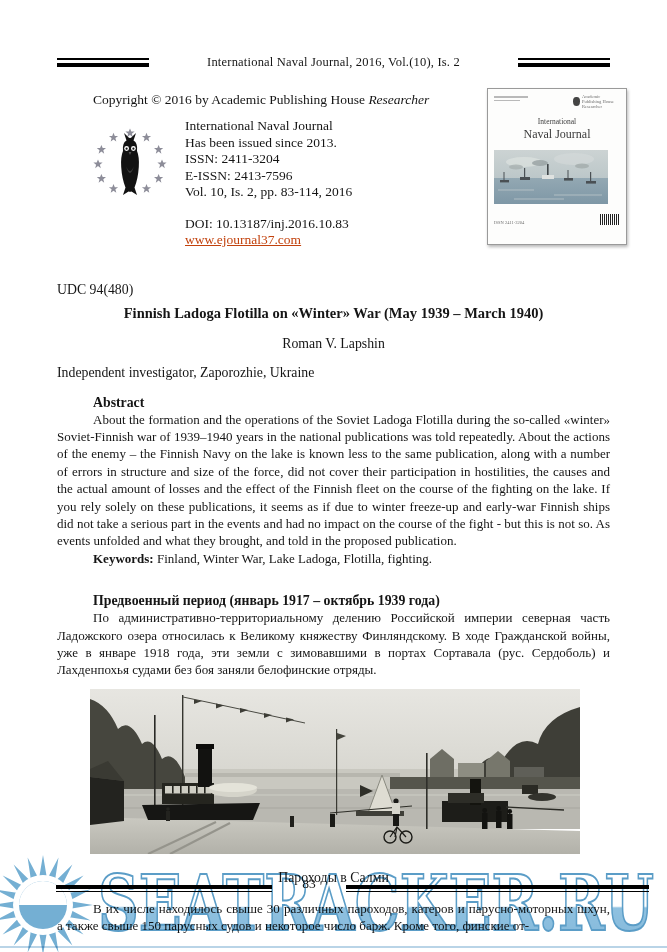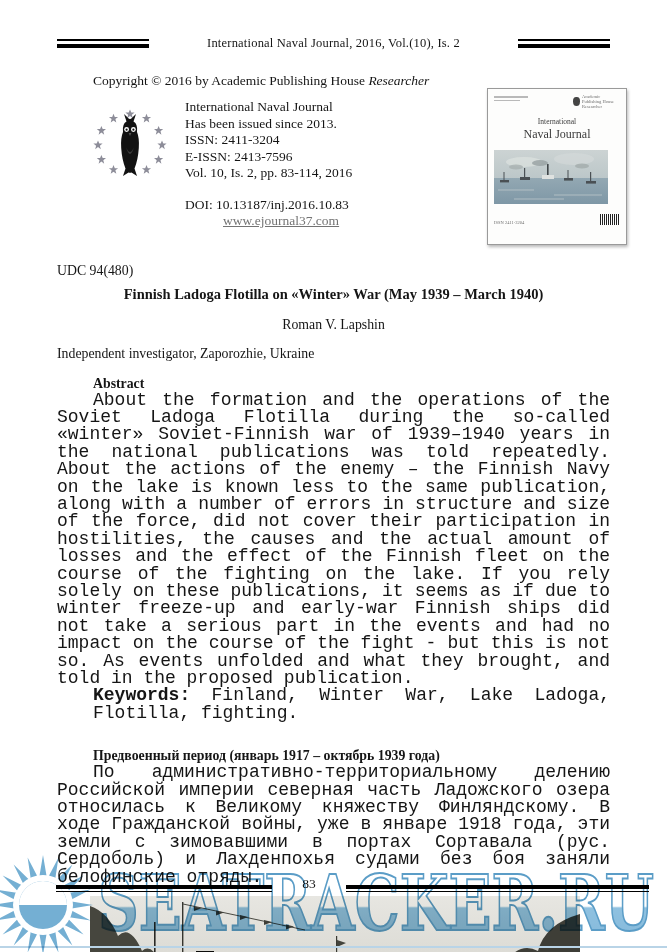--- a/index.html
+++ b/index.html
@@ -1,36 +1,36 @@
 <!DOCTYPE html>
 <html><head>
 <meta charset="utf-8">
 <style>
   html,body{margin:0;padding:0;background:#ffffff;}
   .page{position:relative;width:667px;height:952px;background:#ffffff;overflow:hidden;
         font-family:"Liberation Serif","DejaVu Serif",serif;color:#151515;}
   .content{position:relative;margin:0 57px;width:553px;}
 
   
-  .hdr{display:flex;align-items:center;gap:10px;padding-top:36px;}
+  .hdr{display:flex;align-items:center;gap:10px;padding-top:36px;margin-top:19px;}
   .hdr-orn{width:92px;flex:none;}
   .hdr-orn .thin{height:1.5px;background:#000;}
   .hdr-orn .thick{height:4.5px;background:#000;margin-top:3px;}
   .hdr-title{flex:1;text-align:center;font-size:12.5px;letter-spacing:.2px;}
 
   
   .copyright{margin-top:22px;padding-left:36px;font-size:13.5px;}
   .copyright .ital{font-style:italic;}
 
   
   .pubrow{display:flex;margin-top:10px;align-items:flex-start;}
   .owl-wrap{width:80px;flex:none;margin-left:36px;padding-top:4px;}
   .pubtext{margin-left:12px;font-size:13.5px;line-height:16.5px;}
   .pubtext .doi{margin-top:15px;}
-  .weblink{color:#737373;text-decoration:underline;margin-left:38px;}
+  .weblink{color:#c2410c;text-decoration:underline;}
 
   
   .cover{position:absolute;left:487px;top:88px;width:140px;height:157px;background:#fdfdfc;
          border:1px solid #9a9a9a;box-shadow:1px 2px 3px rgba(0,0,0,.28);box-sizing:border-box;
          padding:5px 6px;font-family:"Liberation Serif",serif;}
   .cover-top{display:flex;justify-content:space-between;align-items:flex-start;height:14px;}
   .cover-vol{width:34px;}
   .cover-vol .bar{height:1.5px;background:#b9b9b9;margin-top:2px;}
   .cover-pubhouse{display:flex;gap:2px;align-items:center;}
   .cover-owl{width:7px;height:9px;background:#444;border-radius:45% 45% 50% 50%;}
@@ -41,21 +41,21 @@
   .cover-sea{margin-top:8px;}
   .cover-bot{display:flex;justify-content:space-between;align-items:flex-end;margin-top:6px;}
   .cover-issn{font-size:4.5px;color:#6c6c6c;}
   .barcode{width:20px;height:11px;background:repeating-linear-gradient(90deg,#222 0 1px,#fff 1px 2px);}
 
   
   .udc{margin-top:33px;font-size:13.8px;}
   .art-title{margin-top:7px;text-align:center;font-weight:bold;font-size:14.5px;}
   .author{margin-top:14px;text-align:center;font-size:13.8px;}
   .affil{margin-top:13px;font-size:13.8px;}
-  .para{font-size:18px;line-height:17.4px;text-align:justify;font-family:Liberation Mono, monospace;}
+  .para{font-size:13px;line-height:17.4px;text-align:justify;}
   .indent{text-indent:36px;}
   .abs-head{margin-top:14px;font-weight:bold;font-size:13.8px;padding-left:36px;}
   .kw .b{font-weight:bold;}
   .ru-head{margin-top:26px;font-weight:bold;font-size:13.8px;padding-left:36px;}
 
   
   .photo{margin-top:10px;margin-left:33px;width:490px;height:165px;}
   .caption{margin-top:12px;text-align:center;font-size:13.8px;font-family:Liberation Serif, serif;}
   .lastpara{margin-top:14px;}
 

